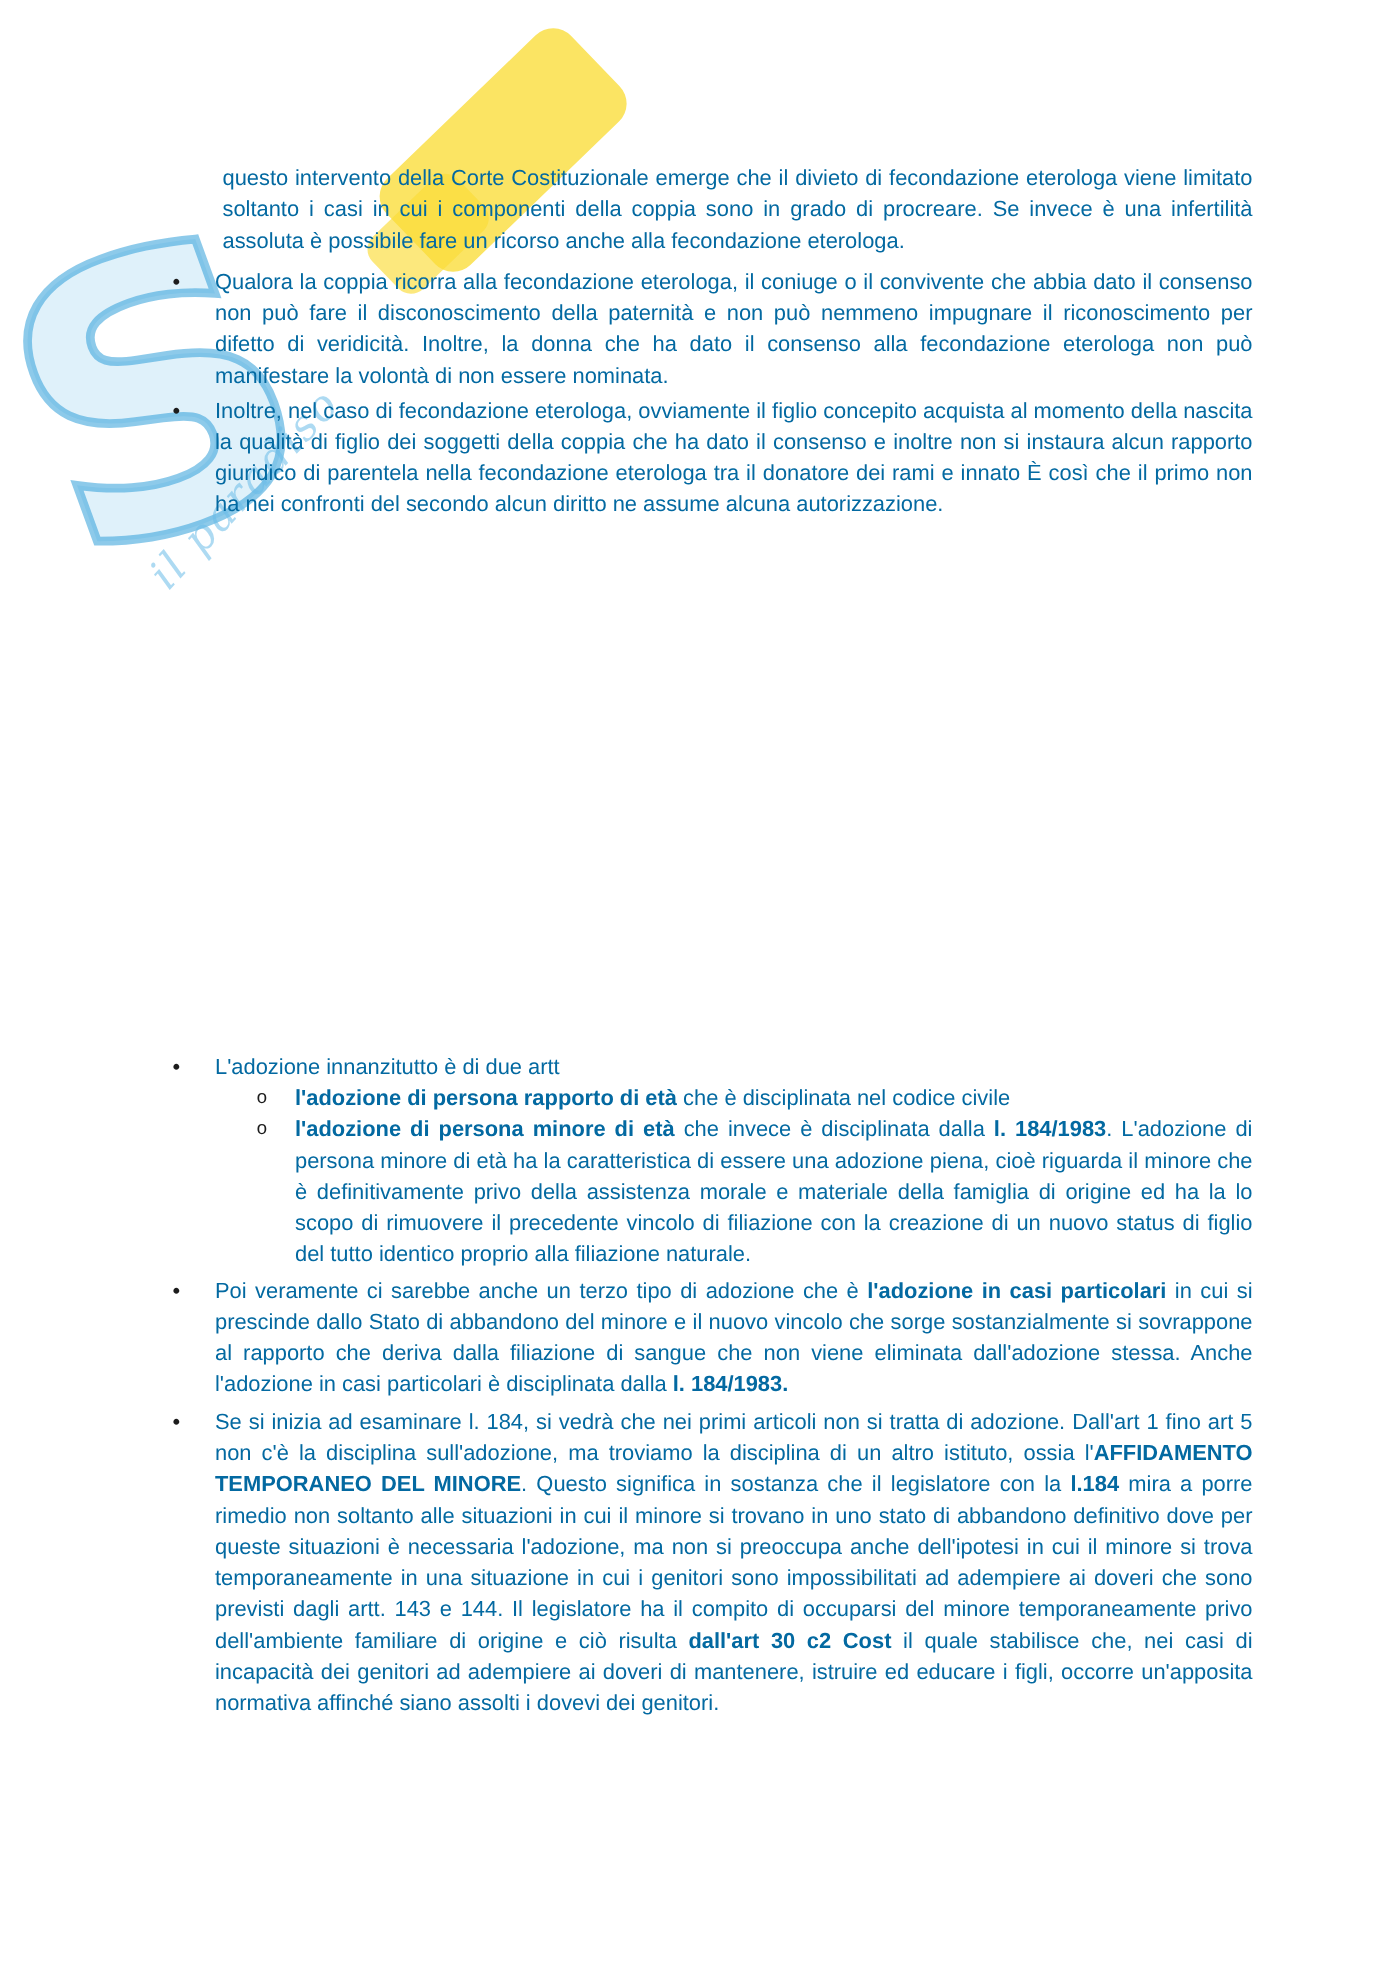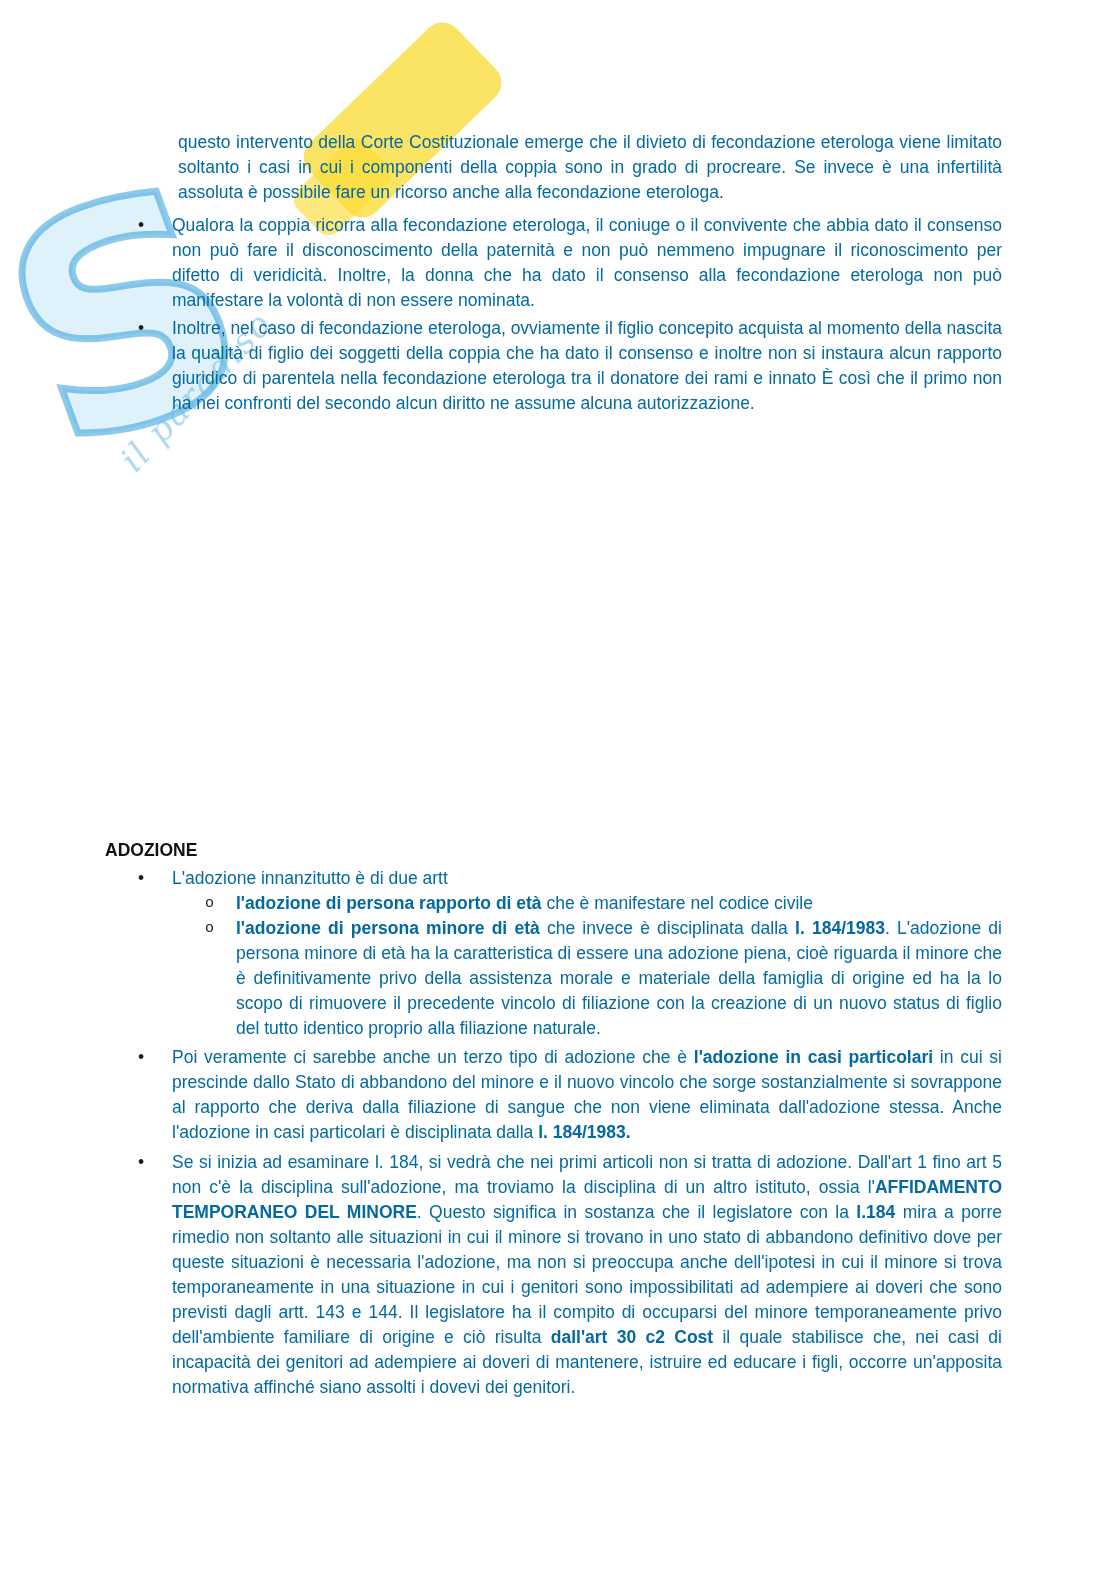--- a/index.html
+++ b/index.html
@@ -128,30 +128,29 @@
       <p class="para"><span>Qualora la coppia ricorra alla fecondazione eterologa, il coniuge o il convivente che abbia dato il consenso non può fare il disconoscimento della paternità e non può nemmeno impugnare il riconoscimento per difetto di veridicità. Inoltre, la donna che ha dato il consenso alla fecondazione eterologa non può manifestare la volontà di non essere nominata.</span></p>
     </div>
 
     <div class="li l1">
       <span class="marker">•</span>
       <p class="para"><span>Inoltre, nel caso di fecondazione eterologa, ovviamente il figlio concepito acquista al momento della nascita la qualità di figlio dei soggetti della coppia che ha dato il consenso e inoltre non si instaura alcun rapporto giuridico di parentela nella fecondazione eterologa tra il donatore dei rami e innato È così che il primo non ha nei confronti del secondo alcun diritto ne assume alcuna autorizzazione.</span></p>
     </div>
 
     <div class="spacer"></div>
 
-    <h2 class="section-heading">ADOZIONE</h2>
 
     <div class="li l1">
       <span class="marker">•</span>
       <p class="para"><span>L'adozione innanzitutto è di due artt</span></p>
     </div>
 
     <div class="li l2">
       <span class="marker">o</span>
-      <p class="para"><b>l'adozione di persona rapporto di età</b><span> che è manifestare nel codice civile</span></p>
+      <p class="para"><b>l'adozione di persona rapporto di età</b><span> che è disciplinata nel codice civile</span></p>
     </div>
 
     <div class="li l2">
       <span class="marker">o</span>
       <p class="para"><b>l'adozione di persona minore di età</b><span> che invece è disciplinata dalla </span><b>l. 184/1983</b><span>. L'adozione di persona minore di età ha la caratteristica di essere una adozione piena, cioè riguarda il minore che è definitivamente privo della assistenza morale e materiale della famiglia di origine ed ha la lo scopo di rimuovere il precedente vincolo di filiazione con la creazione di un nuovo status di figlio del tutto identico proprio alla filiazione naturale.</span></p>
     </div>
 
     <div class="li l1 mt4">
       <span class="marker">•</span>
       <p class="para"><span>Poi veramente ci sarebbe anche un terzo tipo di adozione che è </span><b>l'adozione in casi particolari</b><span> in cui si prescinde dallo Stato di abbandono del minore e il nuovo vincolo che sorge sostanzialmente si sovrappone al rapporto che deriva dalla filiazione di sangue che non viene eliminata dall'adozione stessa. Anche l'adozione in casi particolari è disciplinata dalla </span><b>l.  184/1983.</b></p>

